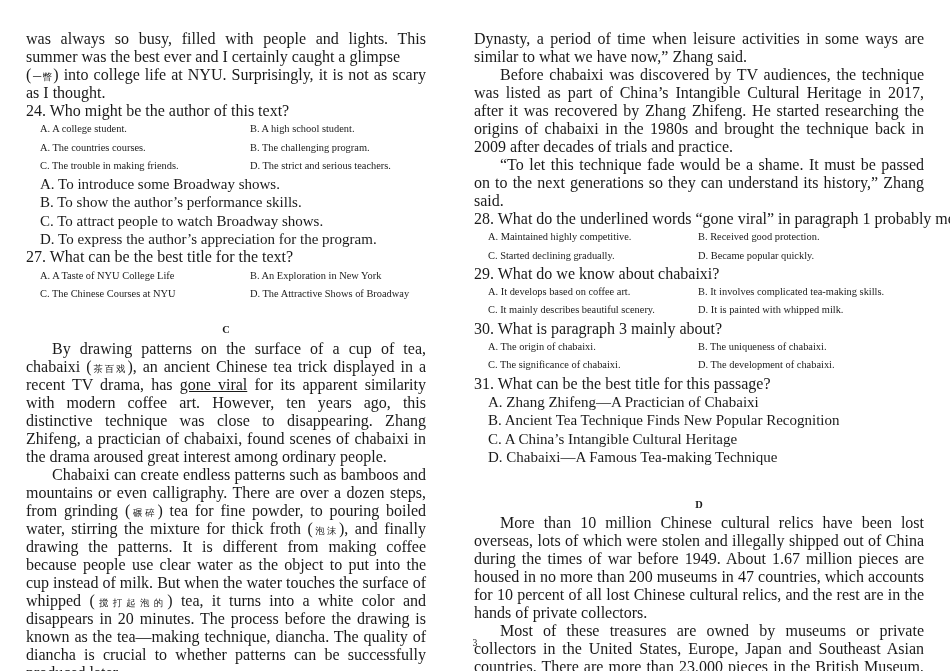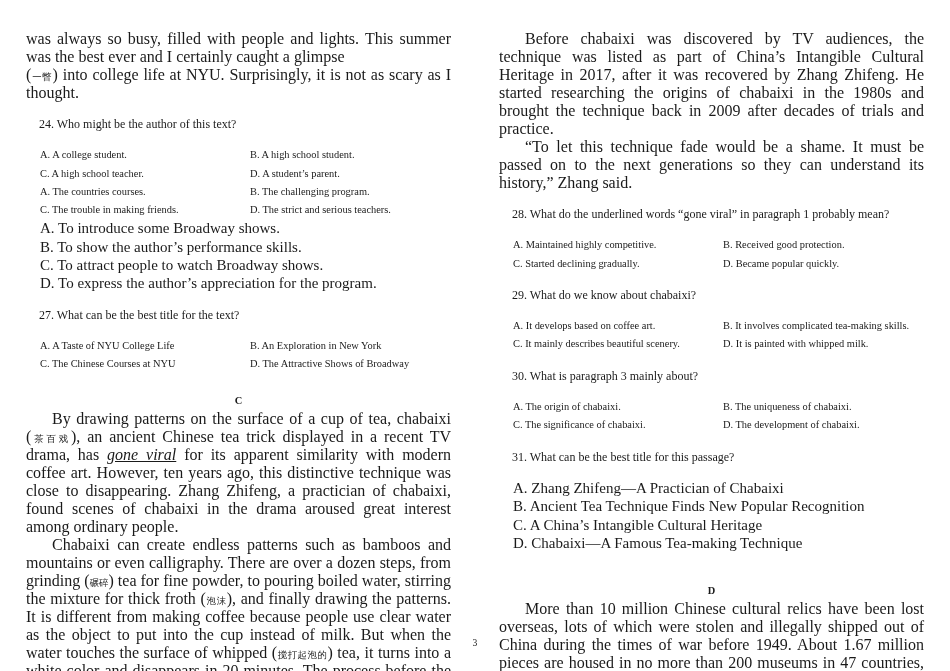--- a/index.html
+++ b/index.html
@@ -38,23 +38,23 @@
 
   .body-para {
     text-align: justify;
     text-justify: inter-word;
     text-indent: 26px;
     margin: 0;
   }
   .body-para.cont { text-indent: 0; }
 
   .qline {
-    font-size: 12px;
-    line-height: 18.3px;
-    margin: 13px;
+    font-size: 16px;
+    line-height: 18.3px;
+    margin: 0;
     white-space: nowrap;
   }
   .opt-row {
     display: flex;
     flex-direction: row;
     font-size: 10.4px;
     line-height: 18.3px;
     padding-left: 14px;
   }
   .opt-a { width: 210px; flex: none; }
@@ -66,21 +66,21 @@
   }
   .section-head {
     text-align: center;
     font-weight: bold;
     font-size: 10.4px;
     line-height: 18.3px;
     margin: 0;
   }
   .spacer-md { height: 18px; }
   .spacer-lg { height: 30px; }
-  .underline { text-decoration: underline; font-style: italic; }
+  .underline { text-decoration: underline; }
   .cn {
     font-family: "DejaVu Sans", "Liberation Sans", sans-serif;
     font-size: 9.4px;
   }
   .page-number {
     position: absolute;
     left: 0;
     right: 0;
     bottom: 22px;
     text-align: center;
@@ -98,24 +98,20 @@
 
       <div class="body-para cont">was always so busy, filled with people and lights. This summer was the best ever and I certainly caught a glimpse</div>
 
       <div class="body-para cont"><span>(</span><span class="cn">一瞥</span><span>) into college life at NYU. Surprisingly, it is not as scary as I thought.</span></div>
 
       <div class="qline">24. Who might be the author of this text?</div>
       <div class="opt-row">
         <span class="opt-a">A. A college student.</span>
         <span class="opt-b">B. A high school student.</span>
       </div>
-      <div class="opt-row">
-        <span class="opt-a">C. A high school teacher.</span>
-        <span class="opt-b">D. A student’s parent.</span>
-      </div>
 
       <div class="opt-row">
         <span class="opt-a">A. The countries courses.</span>
         <span class="opt-b">B. The challenging program.</span>
       </div>
       <div class="opt-row">
         <span class="opt-a">C. The trouble in making friends.</span>
         <span class="opt-b">D. The strict and serious teachers.</span>
       </div>
 
@@ -139,20 +135,21 @@
       <div class="section-head">C</div>
 
       <div class="body-para"><span>By drawing patterns on the surface of a cup of tea, chabaixi (</span><span class="cn">茶百戏</span><span>), an ancient Chinese tea trick displayed in a recent TV drama, has </span><span class="underline">gone viral</span><span> for its apparent similarity with modern coffee art. However, ten years ago, this distinctive technique was close to disappearing. Zhang Zhifeng, a practician of chabaixi, found scenes of chabaixi in the drama aroused great interest among ordinary people.</span></div>
 
       <div class="body-para"><span>Chabaixi can create endless patterns such as bamboos and mountains or even calligraphy. There are over a dozen steps, from grinding (</span><span class="cn">碾碎</span><span>) tea for fine powder, to pouring boiled water, stirring the mixture for thick froth (</span><span class="cn">泡沫</span><span>), and finally drawing the patterns. It is different from making coffee because people use clear water as the object to put into the cup instead of milk. But when the water touches the surface of whipped (</span><span class="cn">搅打起泡的</span><span>) tea, it turns into a white color and disappears in 20 minutes. The process before the drawing is known as the tea—making technique, diancha. The quality of diancha is crucial to whether patterns can be successfully produced later.</span></div>
 
     </div>
 
     <div class="col right">
 
+      <div class="body-para cont">Dynasty, a period of time when leisure activities in some ways are similar to what we have now,” Zhang said.</div>
 
       <div class="body-para">Before chabaixi was discovered by TV audiences, the technique was listed as part of China’s Intangible Cultural Heritage in 2017, after it was recovered by Zhang Zhifeng. He started researching the origins of chabaixi in the 1980s and brought the technique back in 2009 after decades of trials and practice.</div>
 
       <div class="body-para">“To let this technique fade would be a shame. It must be passed on to the next generations so they can understand its history,” Zhang said.</div>
 
       <div class="qline">28. What do the underlined words “gone viral” in paragraph 1 probably mean?</div>
       <div class="opt-row">
         <span class="opt-a">A. Maintained highly competitive.</span>
         <span class="opt-b">B. Received good protection.</span>
       </div>

